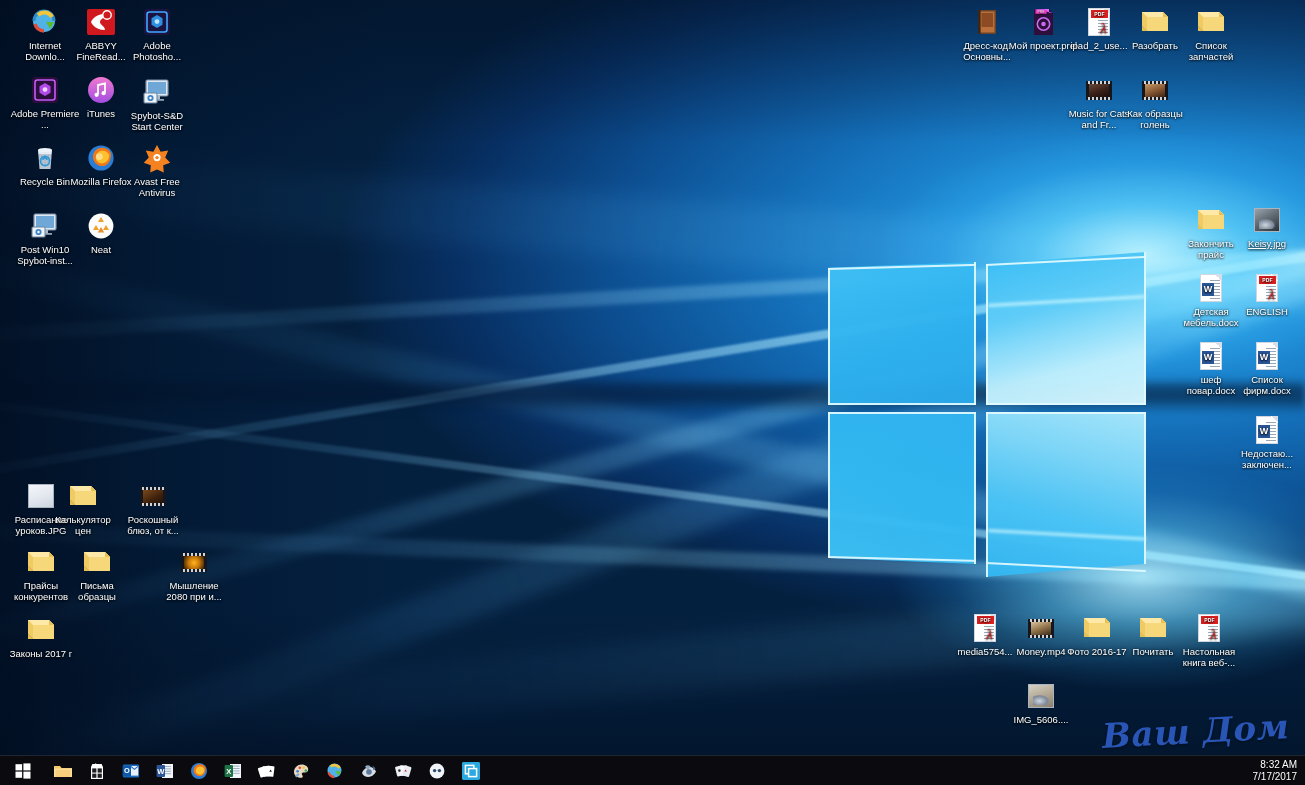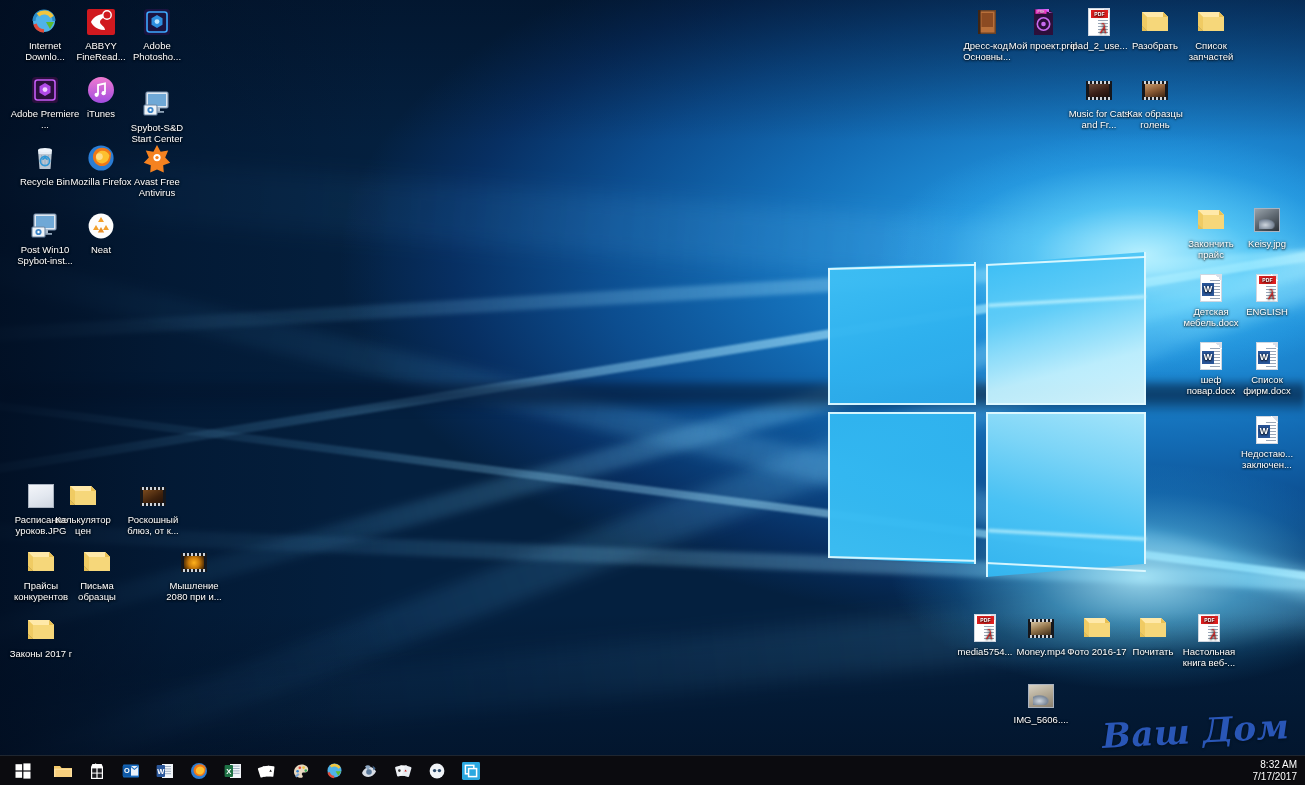--- a/index.html
+++ b/index.html
@@ -231,21 +231,21 @@
           <stop offset="0" stop-color="#f07ad0"></stop>
               <stop offset="1" stop-color="#a24ce0"></stop>
             </linearGradient>
           </defs>
         <path d="M13 20.5 V11 l7-1.6 v9" fill="none" stroke="#fff" stroke-width="1.8"></path>
         <circle cx="11.6" cy="20.8" r="2.1" fill="#fff"></circle>
         <circle cx="18.6" cy="19.2" r="2.1" fill="#fff"></circle>
      </svg></div>
                  <span class="lbl">iTunes</span>
     </div>
-    <div class="icon" style="left: 122px; top: 88px;">
+    <div class="icon" style="left: 122px; top: 76px;">
       <div class="glyph"><svg width="32" height="32" viewBox="0 0 32 32">
         <rect x="5" y="4" width="22" height="16" rx="1.4" fill="#dfe8f2" stroke="#7d93ad" stroke-width="1.2"></rect>
         <rect x="7" y="6" width="18" height="12" fill="#6fa8d6"></rect>
         <rect x="13" y="20" width="6" height="3" fill="#a9bacb"></rect>
         <rect x="9" y="23" width="14" height="1.8" fill="#8fa3b7"></rect>
         <rect x="3" y="17" width="13" height="10" rx="1" fill="#eef3f8" stroke="#6d88a5" stroke-width="1.1"></rect>
         <circle cx="9.5" cy="22" r="3.1" fill="#3f87c9"></circle>
         <circle cx="9.5" cy="22" r="1.2" fill="#fff"></circle>
      </svg></div>
                  <span class="lbl">Spybot-S&amp;D Start Center</span>
@@ -470,21 +470,21 @@
     <svg width="32" height="32" viewBox="0 0 32 32">
       <path d="M3 6 L24 6 L29 11 L29 25 L8 25 L3 20 Z" fill="#f6d77a"></path>
       <path d="M3 6 L24 6 L29 11 L8 11 L3 6 Z" fill="#ffe9a9"></path>
       <path d="M3 20 L8 25 L8 11 L3 6 Z" fill="#f0cb63"></path>
       <path d="M24 6 L29 11 L24 11 Z" fill="#e9c052"></path>
       <path d="M3 20 L8 25 L3 25 Z" fill="#e9c052"></path>
     </svg></div>
       </div>
                  <span class="lbl">Закончить прайс</span>
     </div>
-    <div class="icon" style="left: 1232px; top: 204px;">
+    <div class="icon" style="left: 1232px; top: 204px; text-decoration: underline;">
       <div class="glyph">
         <div class="g-jpg">
     <div class="ph" style="background: linear-gradient(150deg, rgb(154, 163, 171) 0%, rgb(92, 102, 111) 50%, rgb(43, 49, 56) 100%);"></div>
           <div class="hl"></div>
         </div>
       </div>
                  <span class="lbl">Keisy.jpg</span>
     </div>
     <div class="icon" style="left: 1176px; top: 272px;">
       <div class="glyph">

